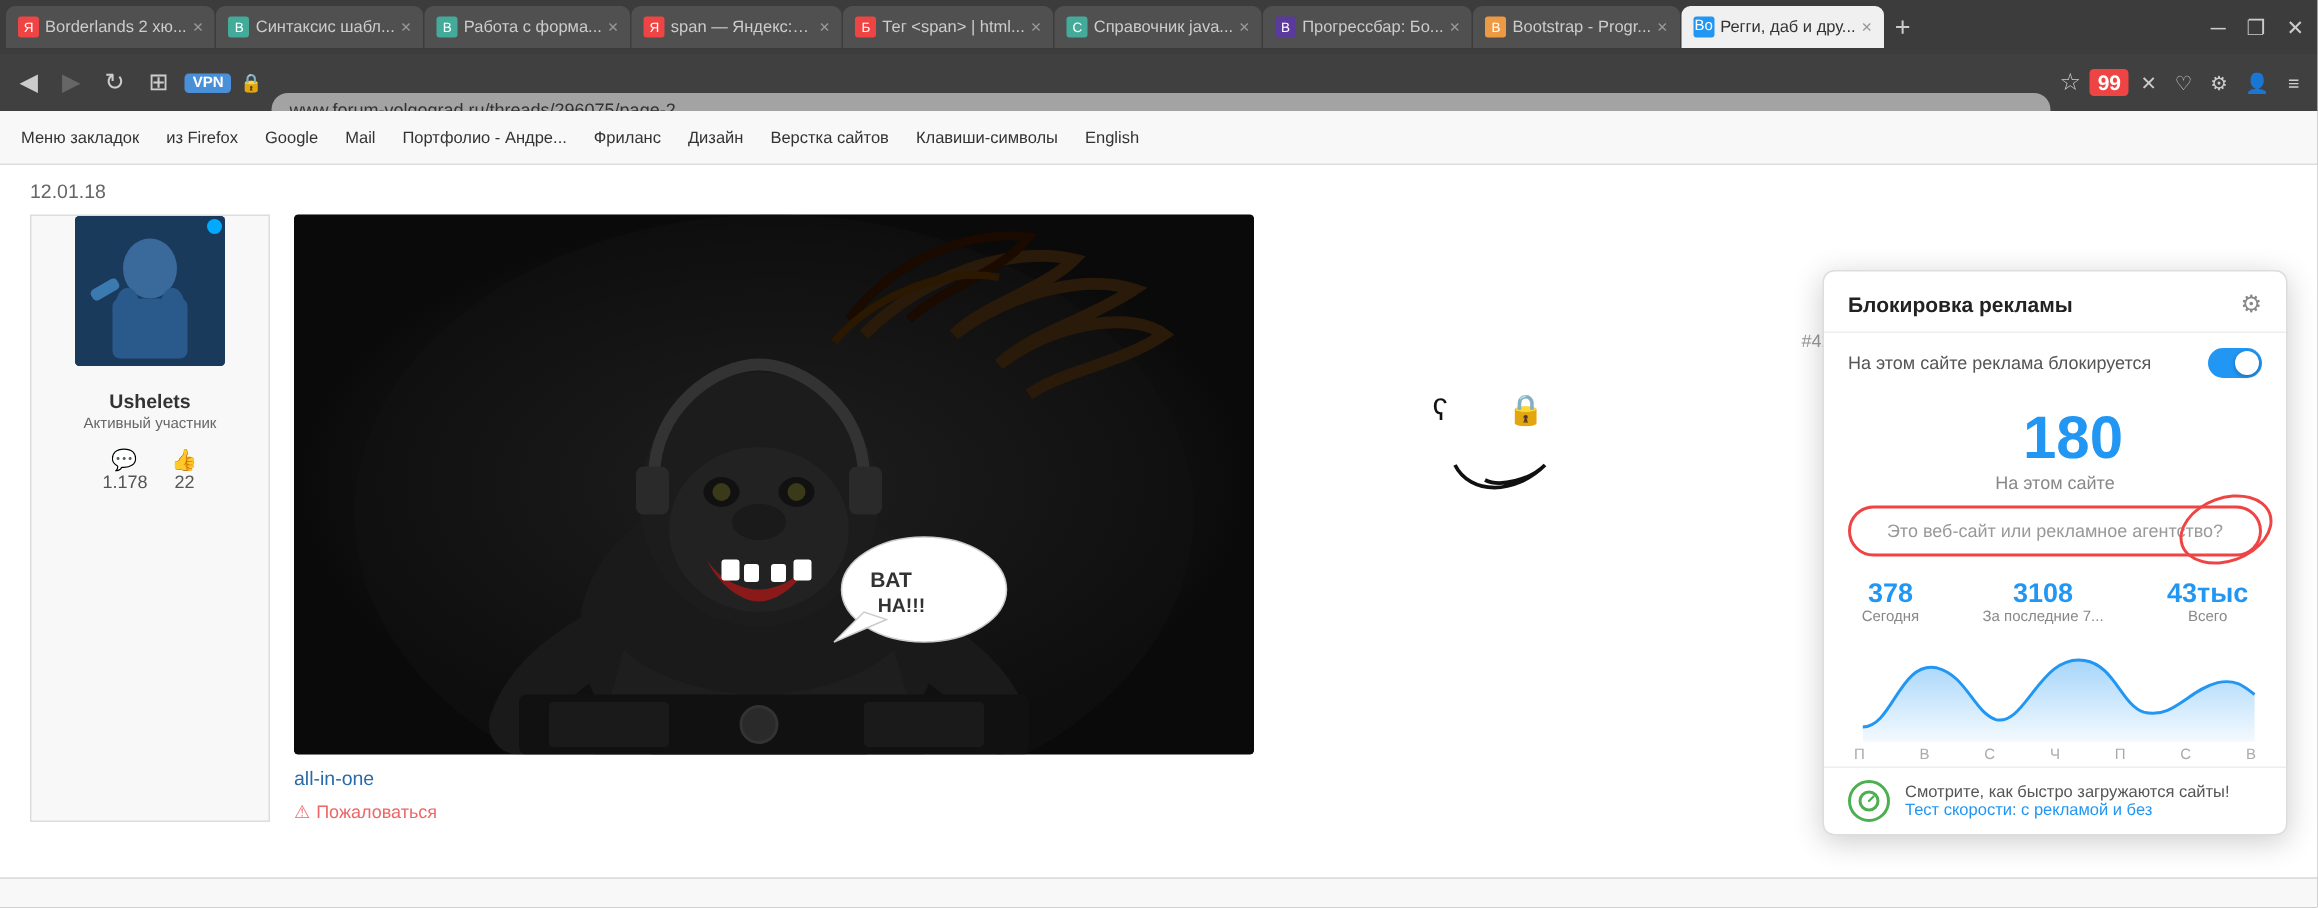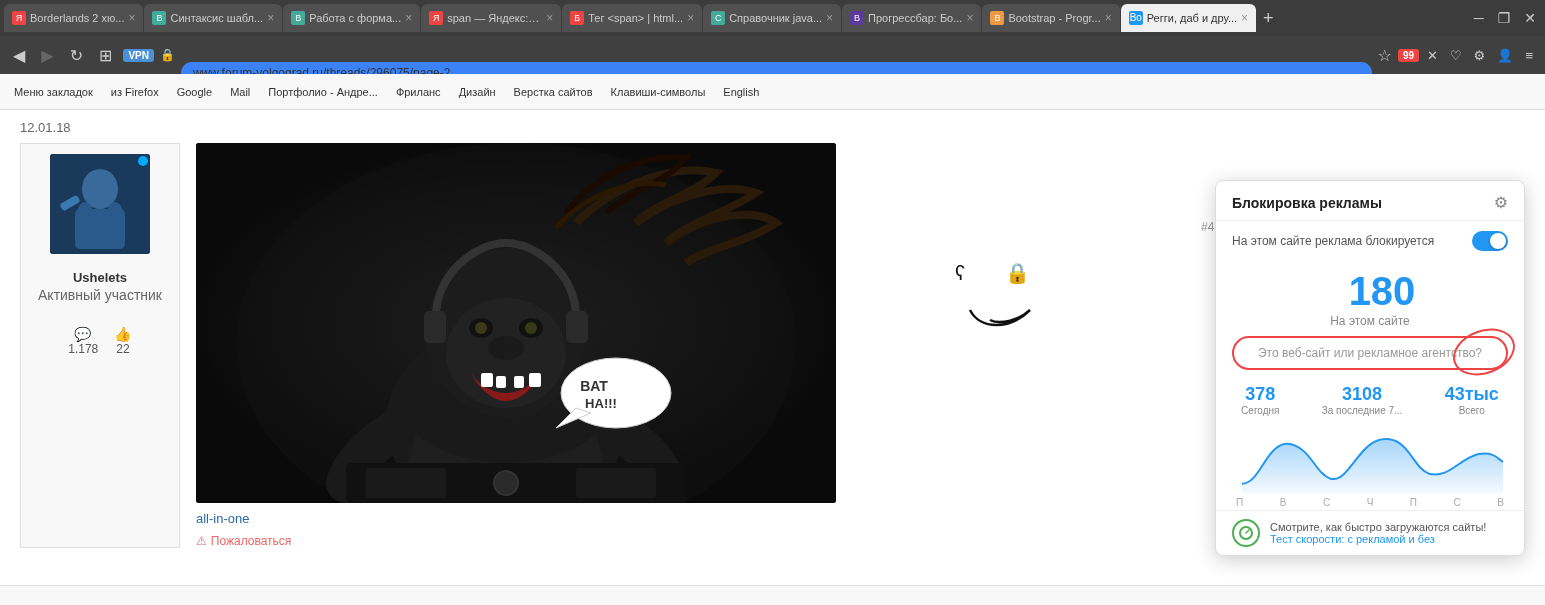--- a/index.html
+++ b/index.html
@@ -16,44 +16,44 @@
     .tab-label { overflow: hidden; text-overflow: ellipsis; white-space: nowrap; flex: 1; }
     .tab-close { font-size: 12px; color: #999; cursor: pointer; flex-shrink: 0; }
     .tab-add { background: none; border: none; color: #ccc; font-size: 18px; cursor: pointer; padding: 0 6px; }
     .tab-controls { display: flex; align-items: center; gap: 4px; margin-left: auto; color: #ccc; font-size: 14px; }
     .tab-ctrl-btn { background: none; border: none; color: #ccc; cursor: pointer; font-size: 14px; padding: 2px 5px; }
 
     
     .address-bar { display: flex; align-items: center; background: #404040; padding: 4px 8px; gap: 6px; height: 38px; }
     .nav-btn { background: none; border: none; color: #ccc; cursor: pointer; font-size: 16px; padding: 2px 5px; }
     .nav-btn:disabled { color: #666; }
-    .address-input { flex: 1; background: #3b82f6; border: none; border-radius: 16px; padding: 4px 12px; font-size: 12px; color: #333; outline: none; margin-top: 36px; }
+    .address-input { flex: 1; background: #a3a3a3; border: none; border-radius: 16px; padding: 4px 12px; font-size: 12px; color: #333; outline: none; margin-top: 36px; }
     .vpn-badge { background: #4a90d9; color: white; font-size: 10px; padding: 1px 5px; border-radius: 3px; font-weight: bold; }
     .lock-icon { font-size: 12px; color: #4a9; }
     .star-btn { background: none; border: none; color: #ccc; cursor: pointer; font-size: 16px; }
     .ext-btns { display: flex; align-items: center; gap: 4px; }
     .ext-btn { background: none; border: none; color: #ccc; cursor: pointer; font-size: 13px; padding: 2px 4px; }
-    .badge-count { background: #e44; color: white; font-size: 10px; padding: 1px 5px; border-radius: 3px; font-weight: bold; }
+    .badge-count { background: #e44; color: white; font-size: 14px; padding: 1px 5px; border-radius: 3px; font-weight: bold; }
 
     
     .bookmarks-bar { display: flex; align-items: center; background: #f8f8f8; padding: 2px 8px; gap: 6px; height: 36px; border-bottom: 1px solid #ddd; overflow: hidden; }
     .bookmark-item { font-size: 11px; color: #333; cursor: pointer; white-space: nowrap; padding: 2px 6px; border-radius: 3px; }
 
     
     .page-content { flex: 1; background: #fff; position: relative; overflow: hidden; display: flex; }
 
     
     .forum-area { flex: 1; background: #fff; padding: 10px 20px; overflow: hidden; }
     .post-date { font-size: 13px; color: #666; margin-bottom: 8px; }
     .post-container { display: flex; gap: 16px; }
-    .user-panel { width: 160px; background: #f8f8f8; border: 1px solid #ddd; padding: 10px; text-align: center; flex-shrink: 0; }
+    .user-panel { width: 160px; background: #f8f8f8; border: 1px solid #ddd; padding: 0; text-align: center; flex-shrink: 0; }
     .user-avatar { width: 100px; height: 100px; background: linear-gradient(135deg, #1a3a5c, #2a6a9c); border-radius: 3px; margin: 0 auto 8px; position: relative; overflow: hidden; }
     .online-dot { width: 10px; height: 10px; background: #00aaff; border-radius: 50%; position: absolute; top: 2px; right: 2px; }
     .user-name { font-weight: bold; font-size: 13px; color: #333; margin-bottom: 2px; }
-    .user-role { font-size: 14px; color: #666; margin-bottom: 23px; }
+    .user-role { font-size: 10px; color: #666; margin-bottom: 10px; }
     .user-stats { display: flex; justify-content: center; gap: 16px; font-size: 12px; color: #555; }
     .stat-item { text-align: center; }
     .stat-icon { font-size: 14px; color: #888; }
     .stat-num { display: block; font-size: 12px; }
     .post-body { flex: 1; }
     .post-image { width: 640px; height: 360px; background: linear-gradient(135deg, #1a1a1a, #2a2a2a); border-radius: 3px; overflow: hidden; display: flex; align-items: center; justify-content: center; margin-bottom: 8px; }
     .post-link { color: #2a6aaa; font-size: 13px; text-decoration: none; margin-bottom: 8px; display: block; }
     .post-actions { display: flex; align-items: center; justify-content: space-between; margin-top: 6px; }
     .report-btn { color: #e66; font-size: 12px; display: flex; align-items: center; gap: 4px; cursor: pointer; }
     .reply-btns { display: flex; gap: 12px; font-size: 13px; }

